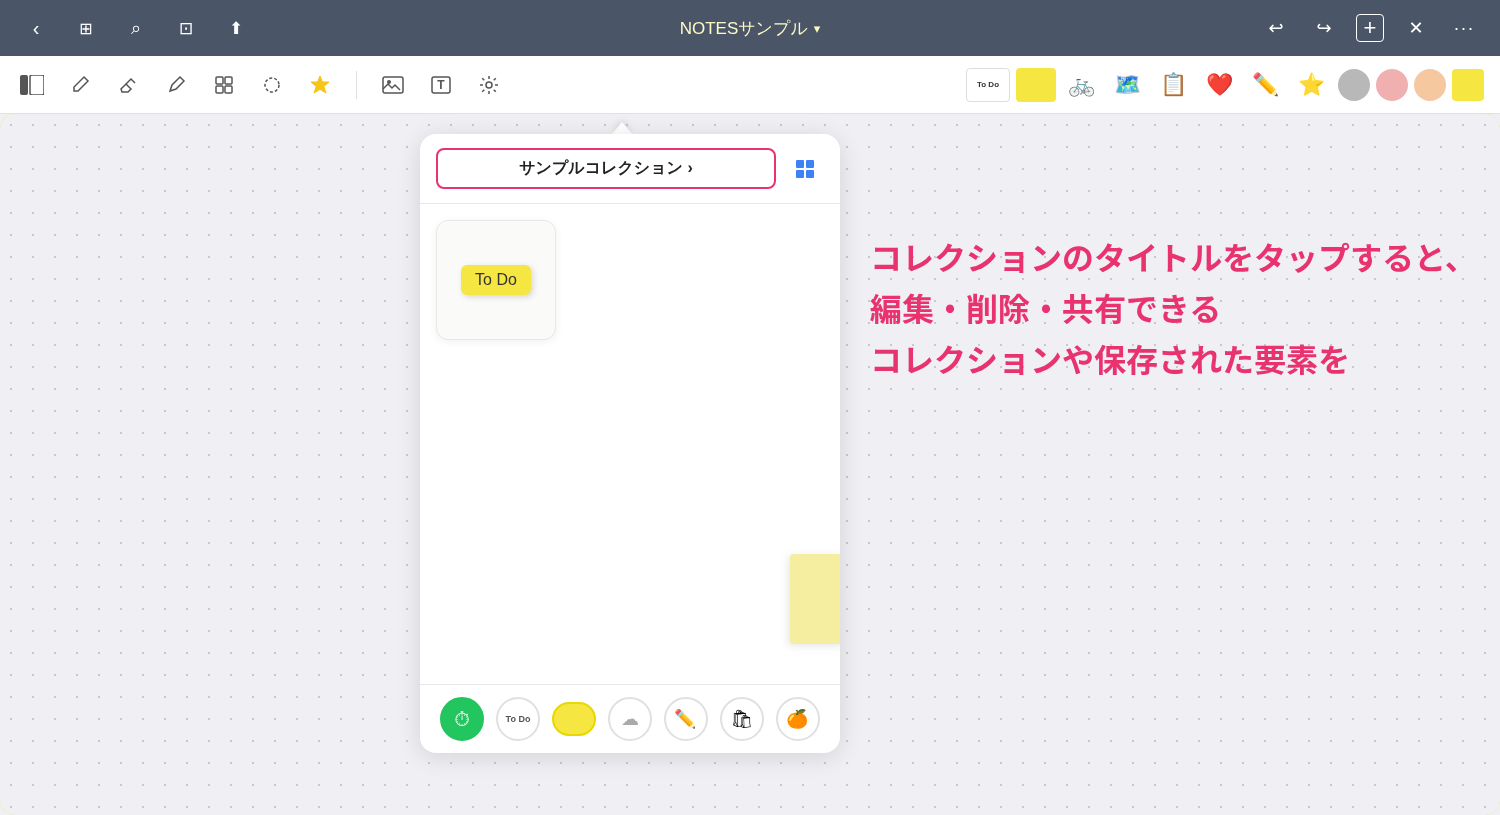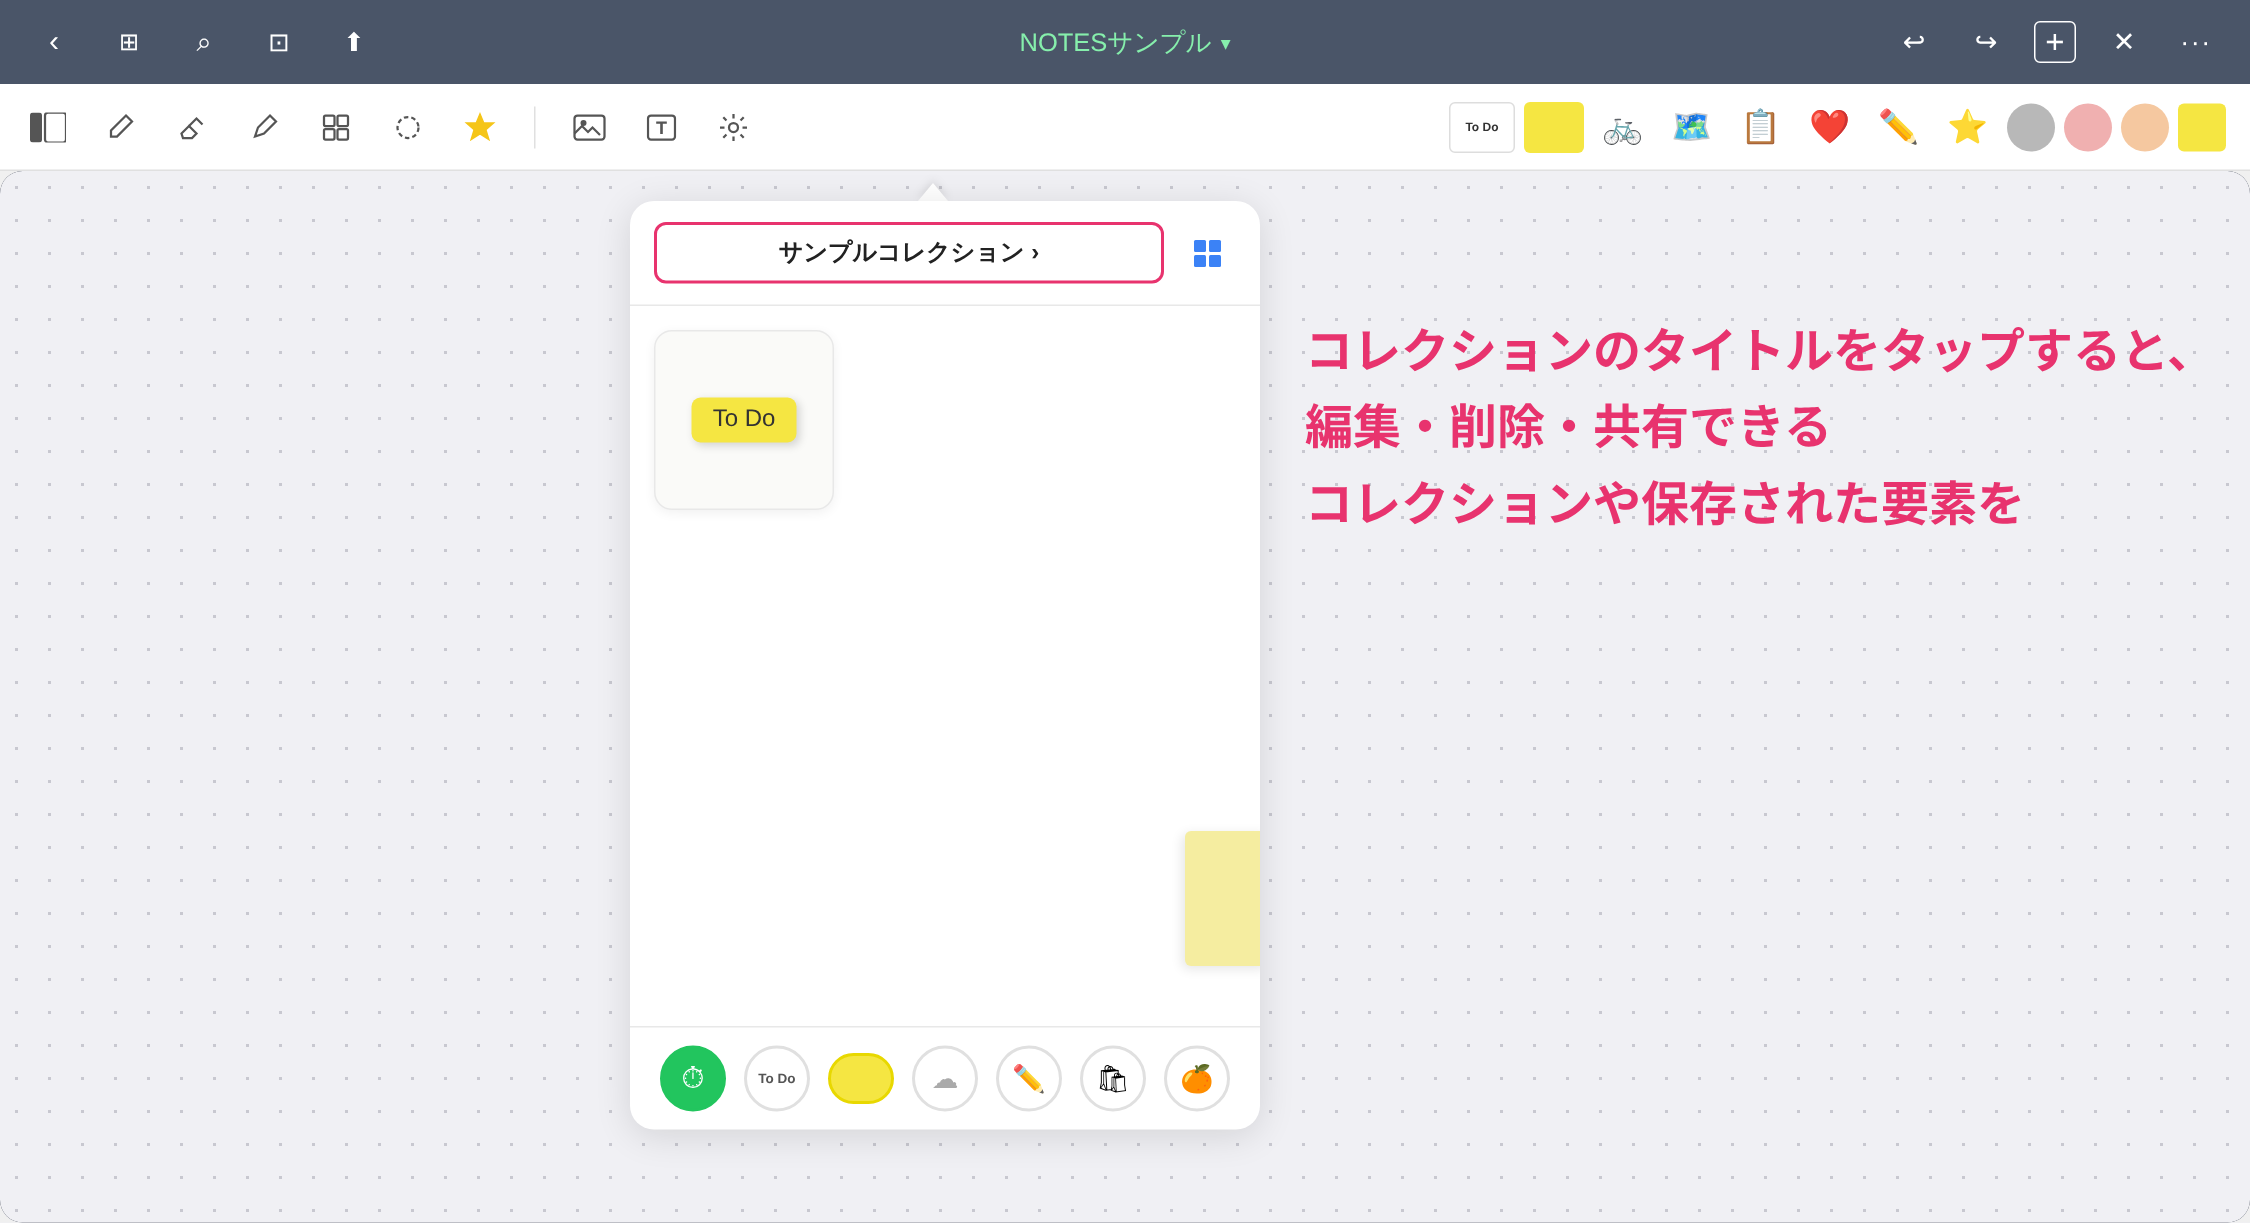--- a/index.html
+++ b/index.html
@@ -33,21 +33,21 @@
       display: flex;
       align-items: center;
       justify-content: center;
       width: 32px;
       height: 32px;
     }
     .top-nav-title {
       position: absolute;
       left: 50%;
       transform: translateX(-50%);
-      color: #86efac;
+      color: #fef9c3;
       font-size: 17px;
       font-weight: 500;
       display: flex;
       align-items: center;
       gap: 6px;
     }
     .top-nav-right {
       margin-left: auto;
       display: flex;
       align-items: center;
@@ -111,21 +111,21 @@
       color: #333;
       border-radius: 4px;
       width: 44px;
       height: 36px;
     }
 
     
     .main-area {
       width: 100%;
       height: calc(815px - 56px - 58px);
-      background: #0f172a;
+      background: #bef264;
       position: relative;
       overflow: hidden;
       border-radius: 15px;
     }
 
     
     .dot-bg {
       position: absolute;
       inset: 0;
       background-image: radial-gradient(circle, #c8c8d0 1px, transparent 1px);
@@ -256,21 +256,21 @@
       border: 2px solid #e0e0e0;
       background: white;
       color: #555;
       font-weight: 600;
     }
 
     
     .annotation-text {
       position: absolute;
       left: 870px;
-      top: 93px;
+      top: 117px;
       font-size: 32px;
       font-weight: 700;
       color: #e8336e;
       line-height: 1.6;
       font-family: 'Hiragino Sans', 'Hiragino Kaku Gothic ProN', 'Noto Sans JP', sans-serif;
       white-space: nowrap;
     }
 
     
     .caret-up {

